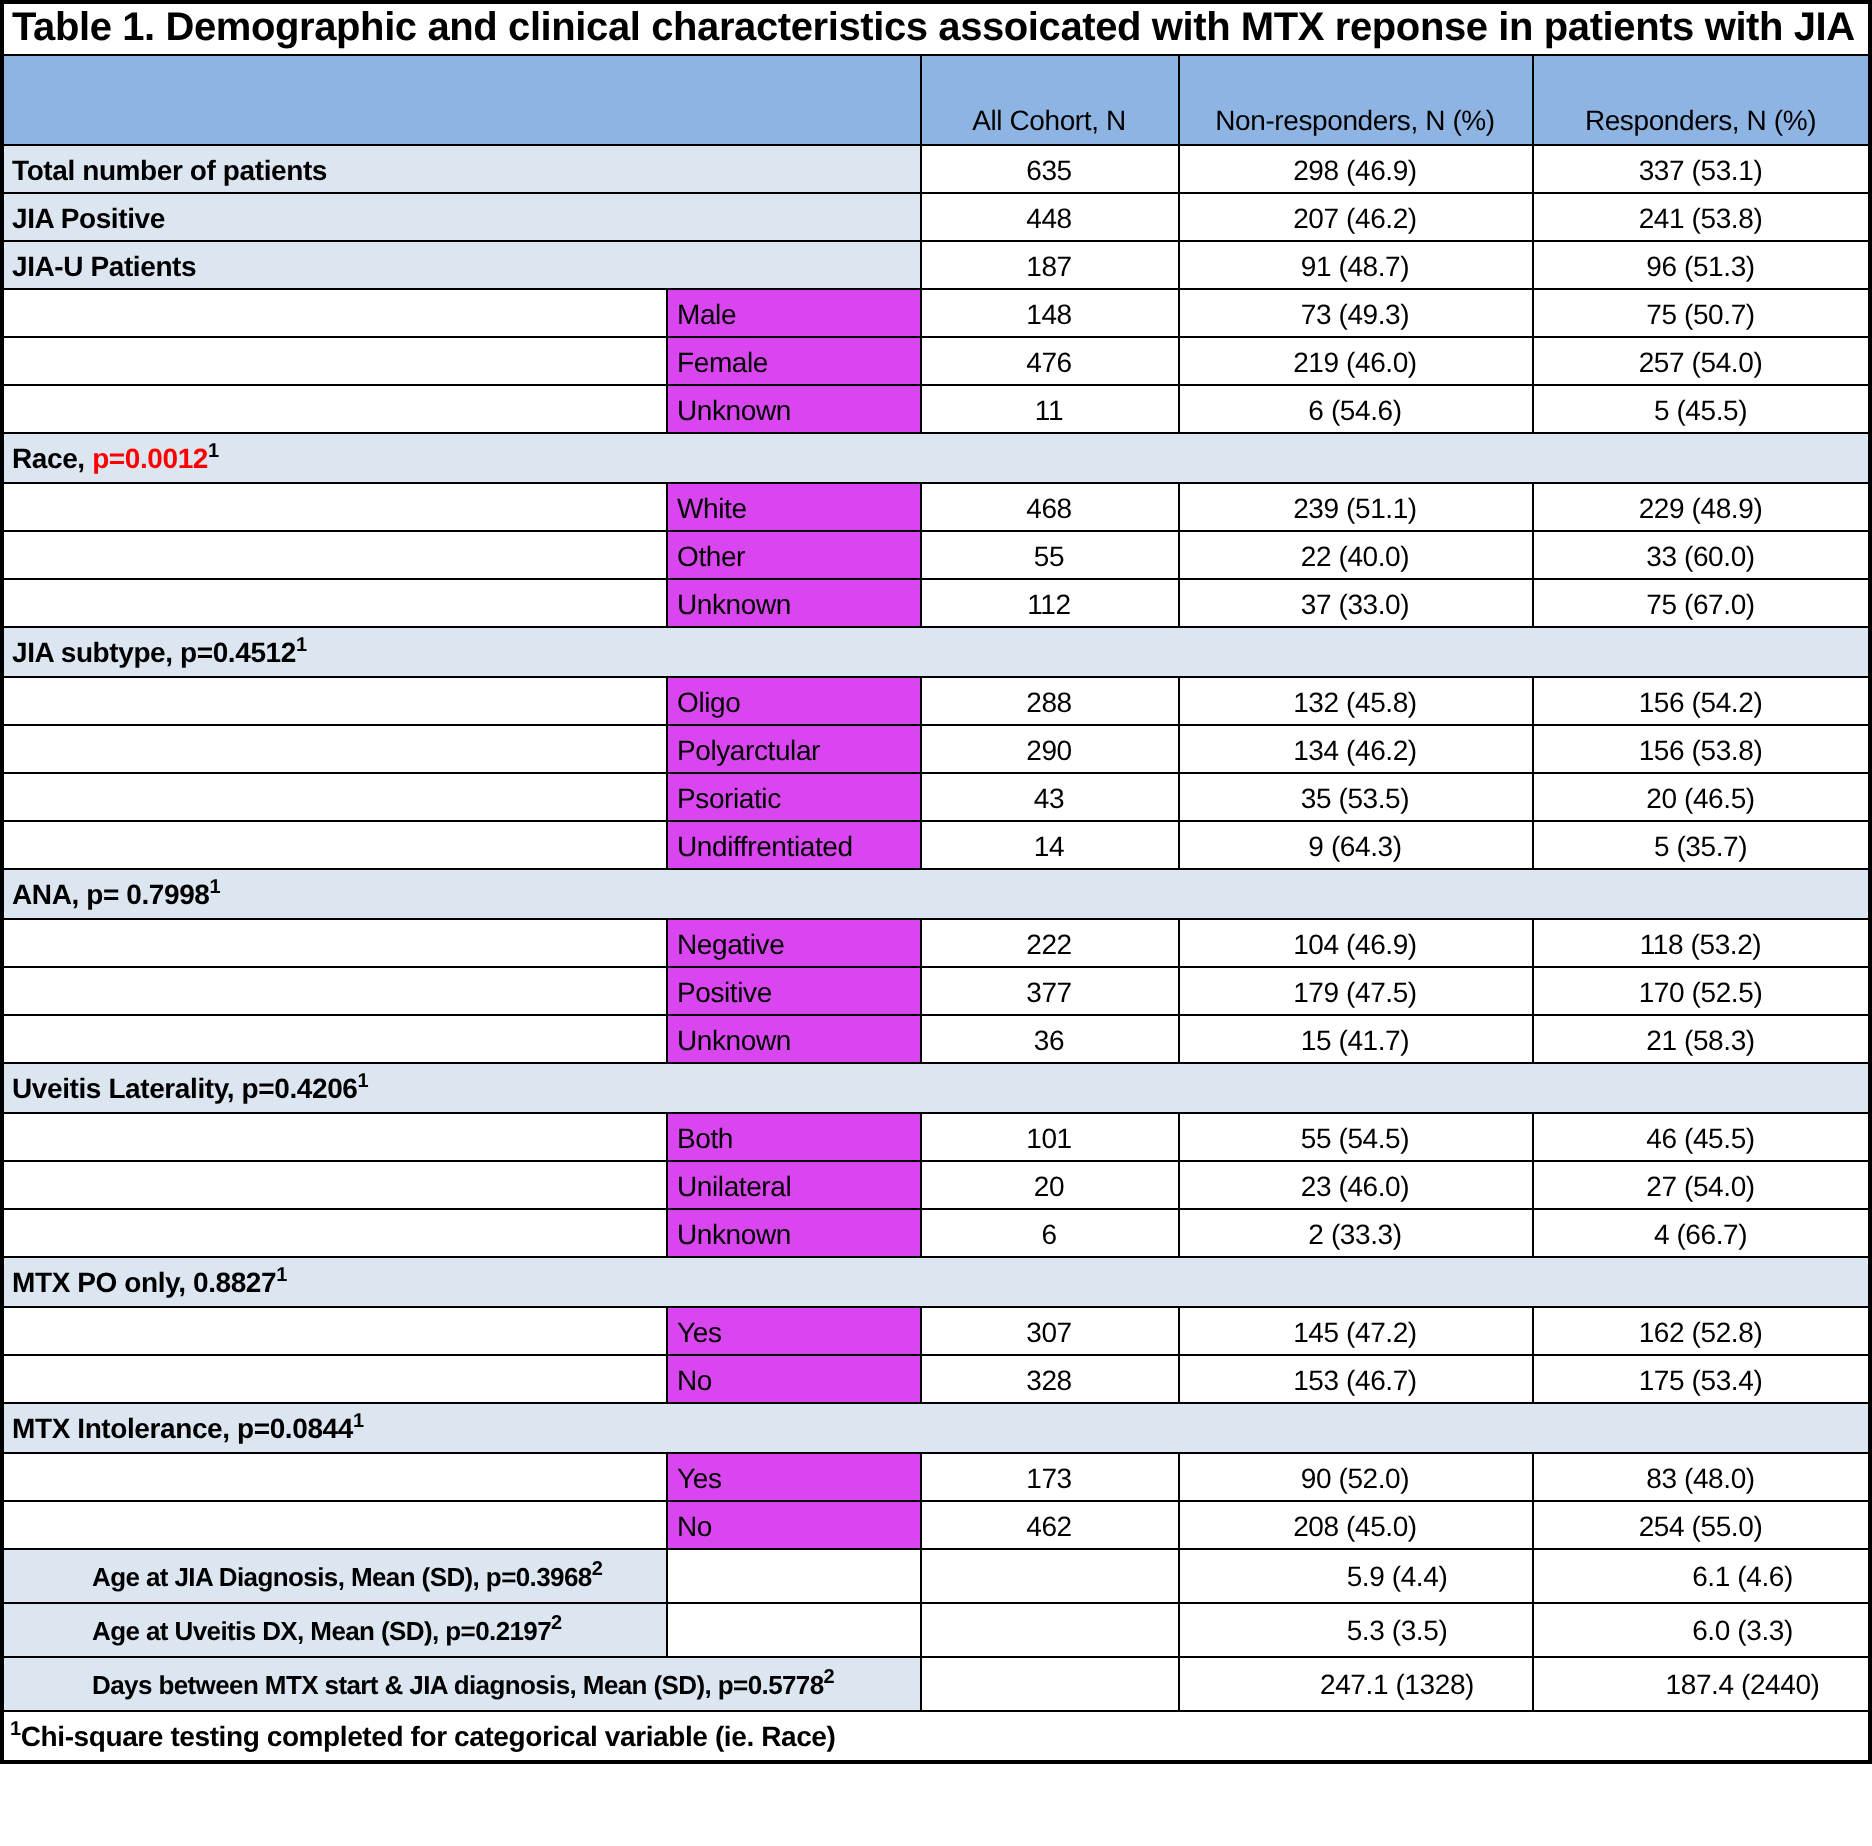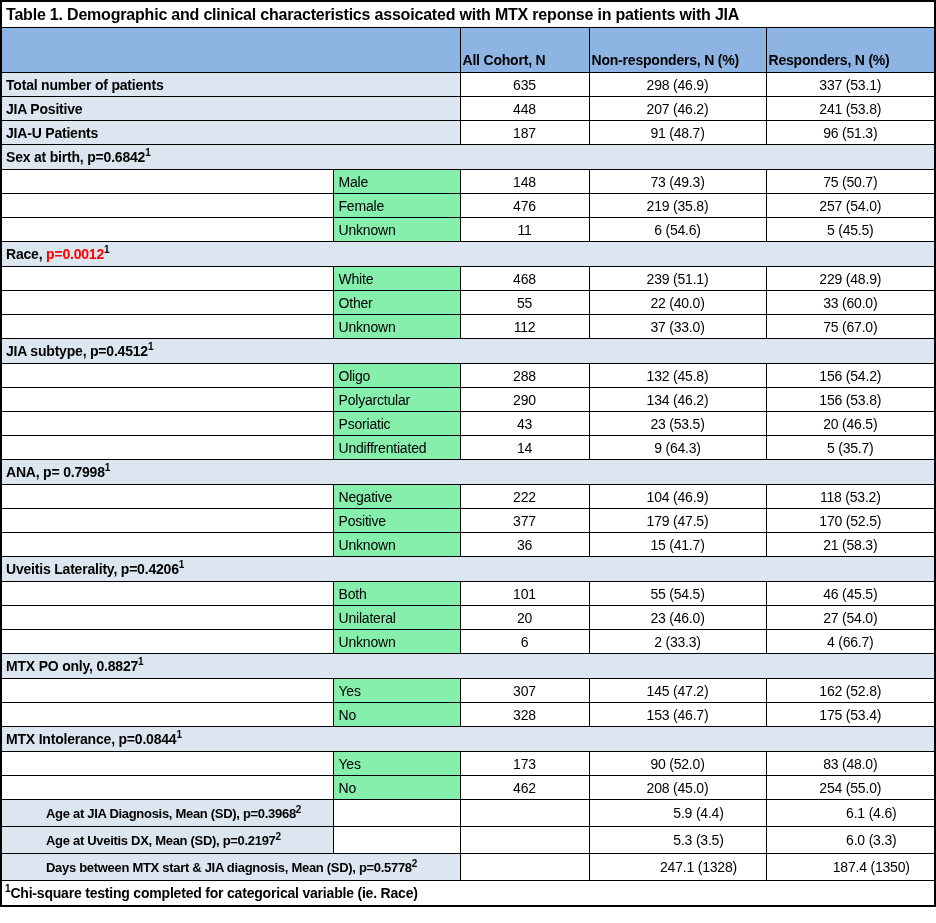--- a/index.html
+++ b/index.html
@@ -1,26 +1,26 @@
 <!DOCTYPE html>
 <html style="--header-bg: #8DB4E2; --label-bg: #DCE6F1; --p-red: #FF0000; --border: #000000;"><head>
 <meta charset="utf-8">
 <style>
   html,body{margin:0;padding:0;background:#fff;}
   body{font-family:"Liberation Sans","DejaVu Sans",sans-serif;color:#000;}
   .wrap{width:936px;box-sizing:border-box;padding:0;}
   table.t1{border-collapse:collapse;table-layout:fixed;width:934px;border:2px solid var(--border,#000);margin:0;}
   td{border:1px solid var(--border,#000);font-size:14px;padding:0 2px;white-space:nowrap;overflow:hidden;letter-spacing:-0.2px;vertical-align:middle;}
-  .title-cell{font-weight:bold;font-size:16px;height:25px;padding-left:4px;background:#fff;}
-  tr.row-header td{background:var(--header-bg,#8DB4E2);font-weight:bold;vertical-align:bottom;height:40px;padding-bottom:4px;}
+  .title-cell{font-weight:bold;font-size:20px;height:25px;padding-left:4px;background:#fff;}
+  tr.row-header td{background:var(--header-bg,#8DB4E2);font-weight:normal;text-align:center;vertical-align:bottom;height:40px;padding-bottom:4px;}
   .label-cell{background:var(--label-bg,#DCE6F1);font-weight:bold;padding-left:4px;}
   .section-cell{background:var(--label-bg,#DCE6F1);font-weight:bold;padding-left:4px;}
   .value-cell{text-align:center;background:#fff;}
   .empty-cell{background:#fff;}
-  .sub-cell{background:#86efac;padding-left:5px;}
+  .sub-cell{background:#d946ef;padding-left:5px;}
   tr.row-data td, tr.row-sub td{height:23px;}
   tr.row-section td{height:24px;}
   tr.row-mean_split td, tr.row-mean_merged td{height:26px;padding-left:44px;}
   tr.row-mean_split .label-cell, tr.row-mean_merged .label-cell{font-size:13px;letter-spacing:-0.3px;}
   tr.row-footnote td{height:24px;font-weight:bold;padding-left:3px;background:#fff;}
   sup.fn-sup{font-size:10px;font-weight:bold;line-height:0;color:#000;}
   .p-red{color:var(--p-red,#FF0000);}
 </style>
 </head>
 <body>
@@ -55,35 +55,32 @@
           <td class="value-cell">448</td>
           <td class="value-cell">207 (46.2)</td>
           <td class="value-cell">241 (53.8)</td>
         </tr>
         <tr class="row-data">
           <td class="label-cell" colspan="2">JIA-U Patients</td>
           <td class="value-cell">187</td>
           <td class="value-cell">91 (48.7)</td>
           <td class="value-cell">96 (51.3)</td>
         </tr>
-        <tr class="row-section">
-          <td class="section-cell" colspan="5"><span>Sex at birth, p=0.6842</span><sup class="fn-sup">1</sup></td>
-        </tr>
         <tr class="row-sub">
           <td class="empty-cell"></td>
           <td class="sub-cell">Male</td>
           <td class="value-cell">148</td>
           <td class="value-cell">73 (49.3)</td>
           <td class="value-cell">75 (50.7)</td>
         </tr>
         <tr class="row-sub">
           <td class="empty-cell"></td>
           <td class="sub-cell">Female</td>
           <td class="value-cell">476</td>
-          <td class="value-cell">219 (35.8)</td>
+          <td class="value-cell">219 (46.0)</td>
           <td class="value-cell">257 (54.0)</td>
         </tr>
         <tr class="row-sub">
           <td class="empty-cell"></td>
           <td class="sub-cell">Unknown</td>
           <td class="value-cell">11</td>
           <td class="value-cell">6 (54.6)</td>
           <td class="value-cell">5 (45.5)</td>
         </tr>
         <tr class="row-section">
@@ -124,21 +121,21 @@
           <td class="empty-cell"></td>
           <td class="sub-cell">Polyarctular</td>
           <td class="value-cell">290</td>
           <td class="value-cell">134 (46.2)</td>
           <td class="value-cell">156 (53.8)</td>
         </tr>
         <tr class="row-sub">
           <td class="empty-cell"></td>
           <td class="sub-cell">Psoriatic</td>
           <td class="value-cell">43</td>
-          <td class="value-cell">23 (53.5)</td>
+          <td class="value-cell">35 (53.5)</td>
           <td class="value-cell">20 (46.5)</td>
         </tr>
         <tr class="row-sub">
           <td class="empty-cell"></td>
           <td class="sub-cell">Undiffrentiated</td>
           <td class="value-cell">14</td>
           <td class="value-cell">9 (64.3)</td>
           <td class="value-cell">5 (35.7)</td>
         </tr>
         <tr class="row-section">
@@ -234,20 +231,20 @@
           <td class="label-cell" colspan="1"><span>Age at Uveitis DX, Mean (SD), p=0.2197</span><sup class="fn-sup">2</sup></td>
           <td class="empty-cell"></td>
           <td class="empty-cell"></td>
           <td class="value-cell">5.3 (3.5)</td>
           <td class="value-cell">6.0 (3.3)</td>
         </tr>
         <tr class="row-mean_merged">
           <td class="label-cell" colspan="2"><span>Days between MTX start &amp; JIA diagnosis, Mean (SD), p=0.5778</span><sup class="fn-sup">2</sup></td>
           <td class="empty-cell"></td>
           <td class="value-cell">247.1 (1328)</td>
-          <td class="value-cell">187.4 (1350)</td>
+          <td class="value-cell">187.4 (2440)</td>
         </tr>
         <tr class="row-footnote">
           <td colspan="5"><sup class="fn-sup">1</sup><span>Chi-square testing completed for categorical variable (ie. Race)</span></td>
         </tr>
       </tbody>
   </table>
 </div>
 
 </body></html>

